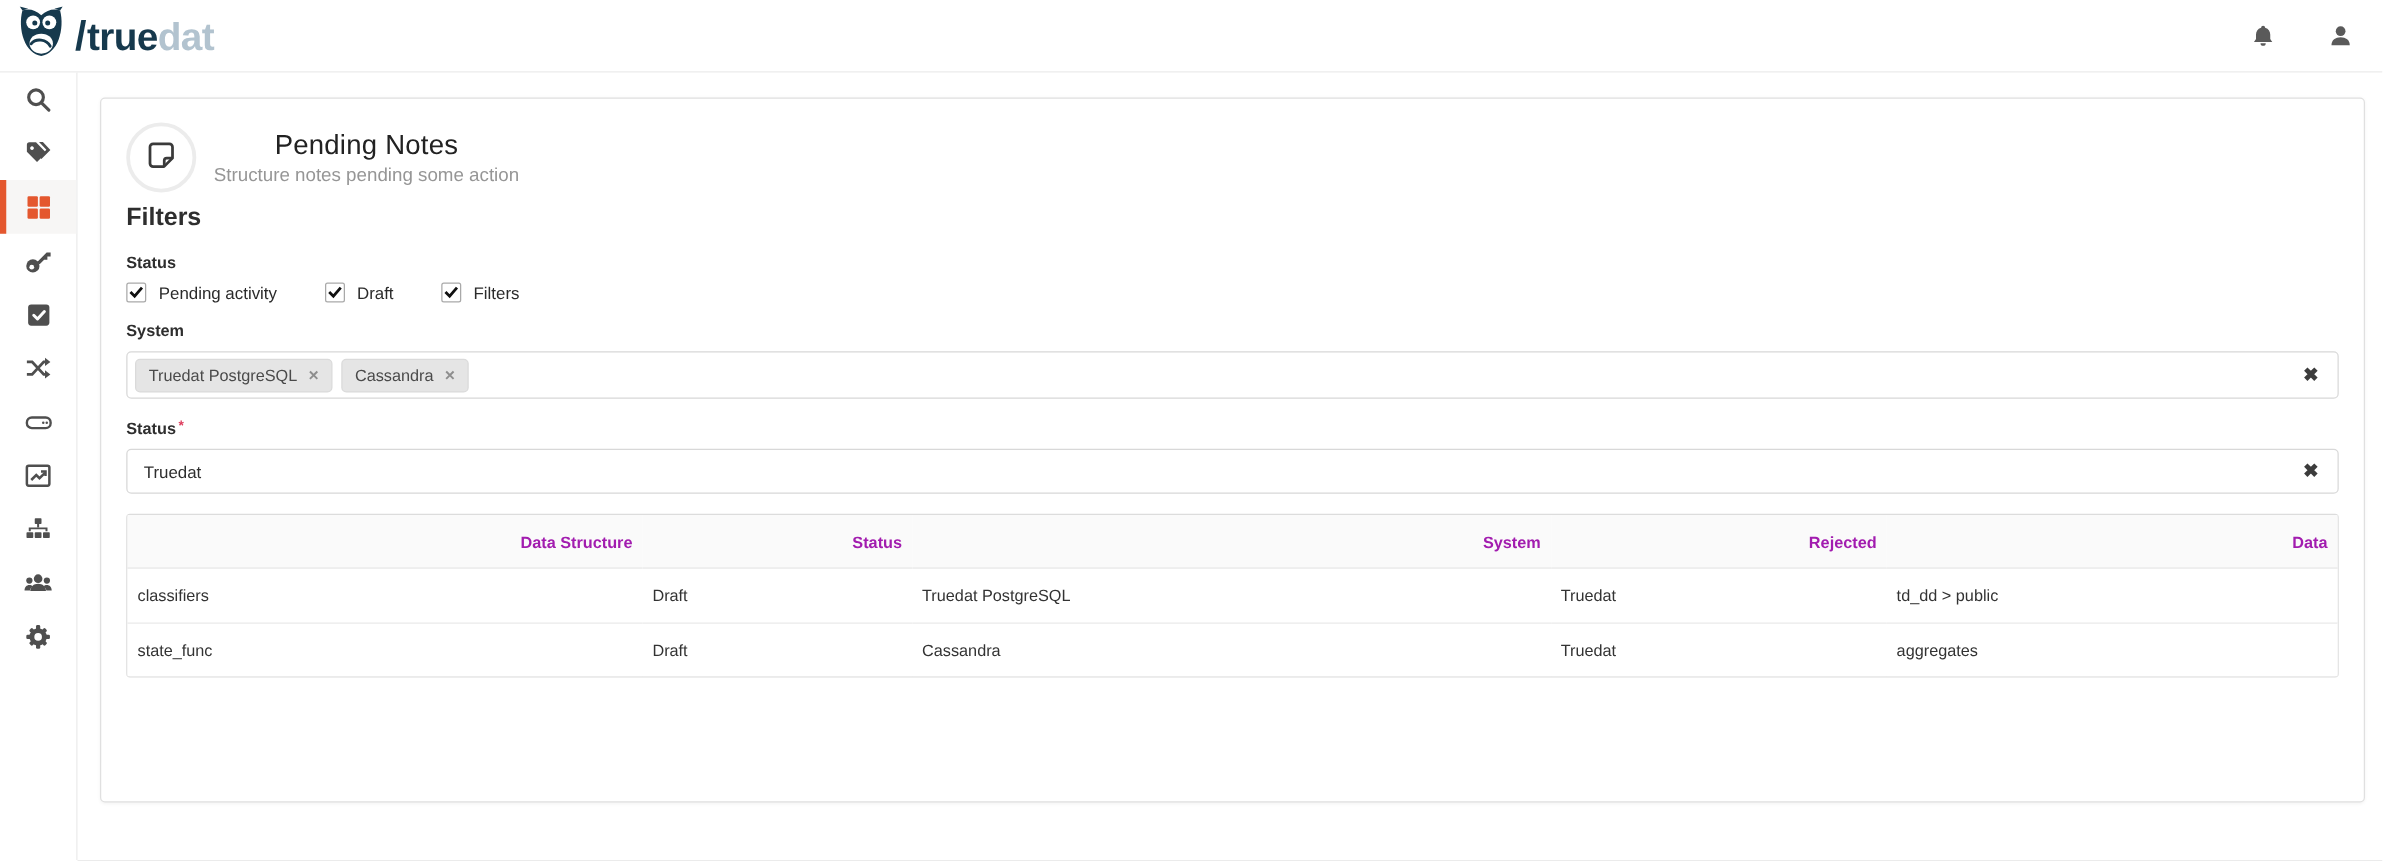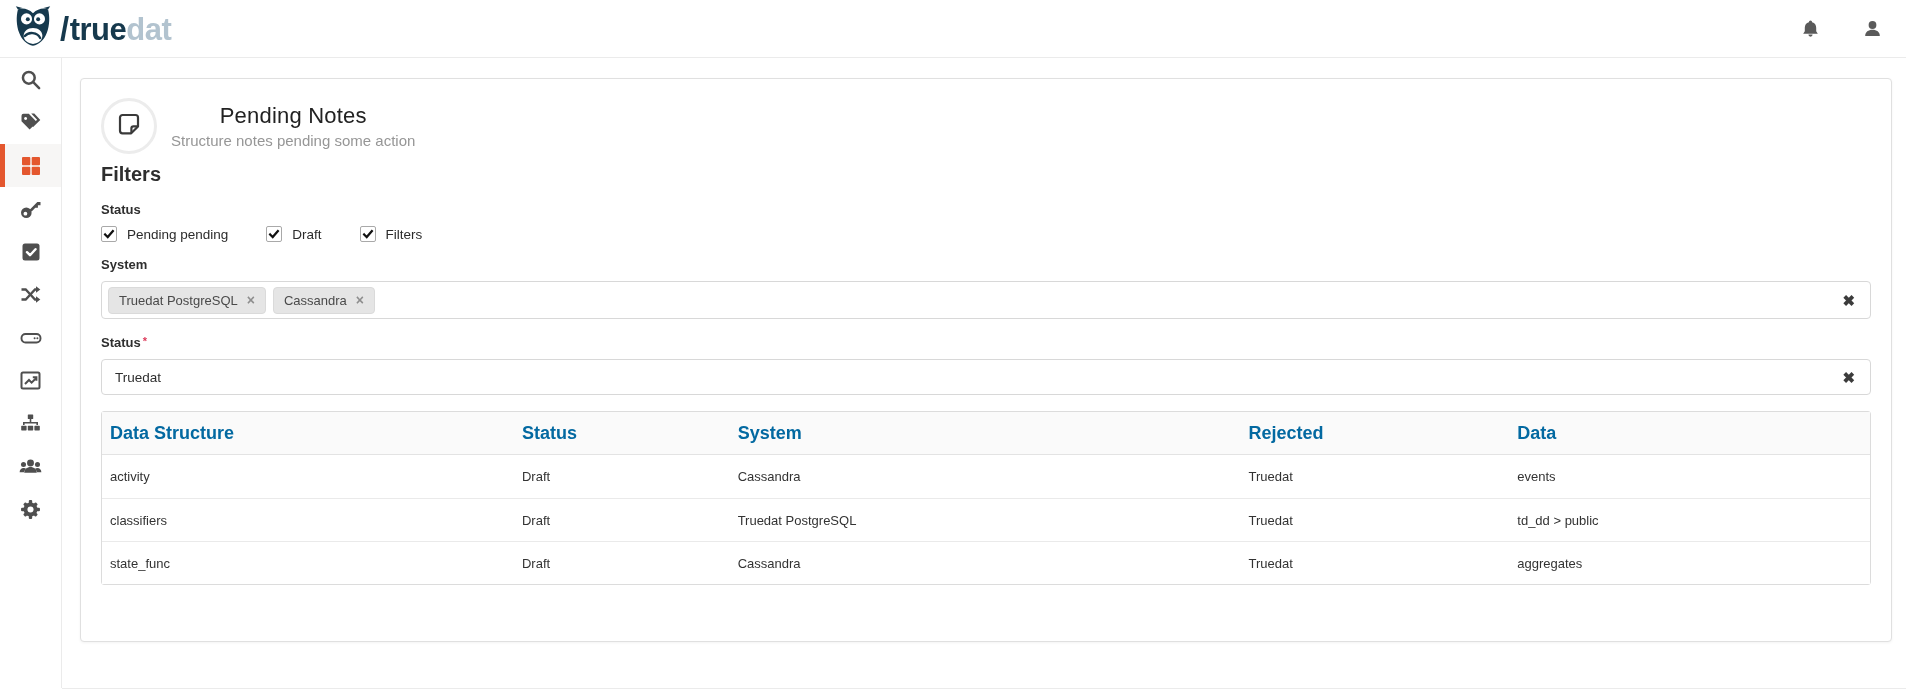--- a/index.html
+++ b/index.html
@@ -57,21 +57,21 @@
   .select-value { font-size:13.5px; color:#2e2e2e; }
   .clear-x { position:absolute; right:15px; top:50%; transform:translateY(-50%);
     font-weight:700; font-size:15px; color:#3c3c3c; cursor:pointer; line-height:1; }
   .tag { display:flex; align-items:center; gap:9px; background:#e5e5e5; border:1px solid #dadada;
     border-radius:4px; padding:0 10px; height:27px; font-size:13px; color:#4a4a4a; }
   .tag-x { color:#8e8e8e; font-weight:700; font-size:14px; cursor:pointer; line-height:1; }
 
   
   table { width:100%; border-collapse:separate; border-spacing:0; border:1px solid #dcdcdc;
     border-radius:3px; margin-top:2px; }
-  th { background:#fafafa; font-size:18px; font-weight:700; color:#0369a1; text-align:left;
+  th { background:#fafafa; font-size:13px; font-weight:700; color:#a21caf; text-align:right;
     height:43px; padding:0 8px; border-bottom:1px solid #e3e3e3; }
   td { font-size:13px; color:#333; height:43px; padding:0 8px; }
   tbody tr + tr td { border-top:1px solid #eaeaea; }
   tbody tr { background:#fff; cursor:pointer; }
 </style>
 </head>
 <body>
 
 <div class="page" style="--accent:#e4572e;">
 
@@ -257,21 +257,21 @@
         <div class="filters-label">Filters</div>
 
         <div class="field-label">Status</div>
         <div class="checkbox-row">
           <label class="checkbox-item">
             <span class="checkbox-box">
               <svg width="12" height="12" viewBox="0 0 14 14">
                   <path d="M2.5 7.5 l3 3 L11.5 3.5" stroke="#111" stroke-width="2.6" fill="none" stroke-linecap="square"></path>
                 </svg>
             </span>
-            <span class="checkbox-label">Pending pending</span>
+            <span class="checkbox-label">Pending activity</span>
           </label>
           <label class="checkbox-item">
             <span class="checkbox-box">
               <svg width="12" height="12" viewBox="0 0 14 14">
                   <path d="M2.5 7.5 l3 3 L11.5 3.5" stroke="#111" stroke-width="2.6" fill="none" stroke-linecap="square"></path>
                 </svg>
             </span>
             <span class="checkbox-label">Draft</span>
           </label>
           <label class="checkbox-item">
@@ -315,27 +315,20 @@
             <tr>
               <th>Data Structure</th>
               <th>Status</th>
               <th>System</th>
               <th>Rejected</th>
               <th>Data</th>
             </tr>
           </thead>
           <tbody>
             <tr>
-              <td>activity</td>
-              <td>Draft</td>
-              <td>Cassandra</td>
-              <td>Truedat</td>
-              <td>events</td>
-            </tr>
-            <tr>
               <td>classifiers</td>
               <td>Draft</td>
               <td>Truedat PostgreSQL</td>
               <td>Truedat</td>
               <td>td_dd &gt; public</td>
             </tr>
             <tr>
               <td>state_func</td>
               <td>Draft</td>
               <td>Cassandra</td>

